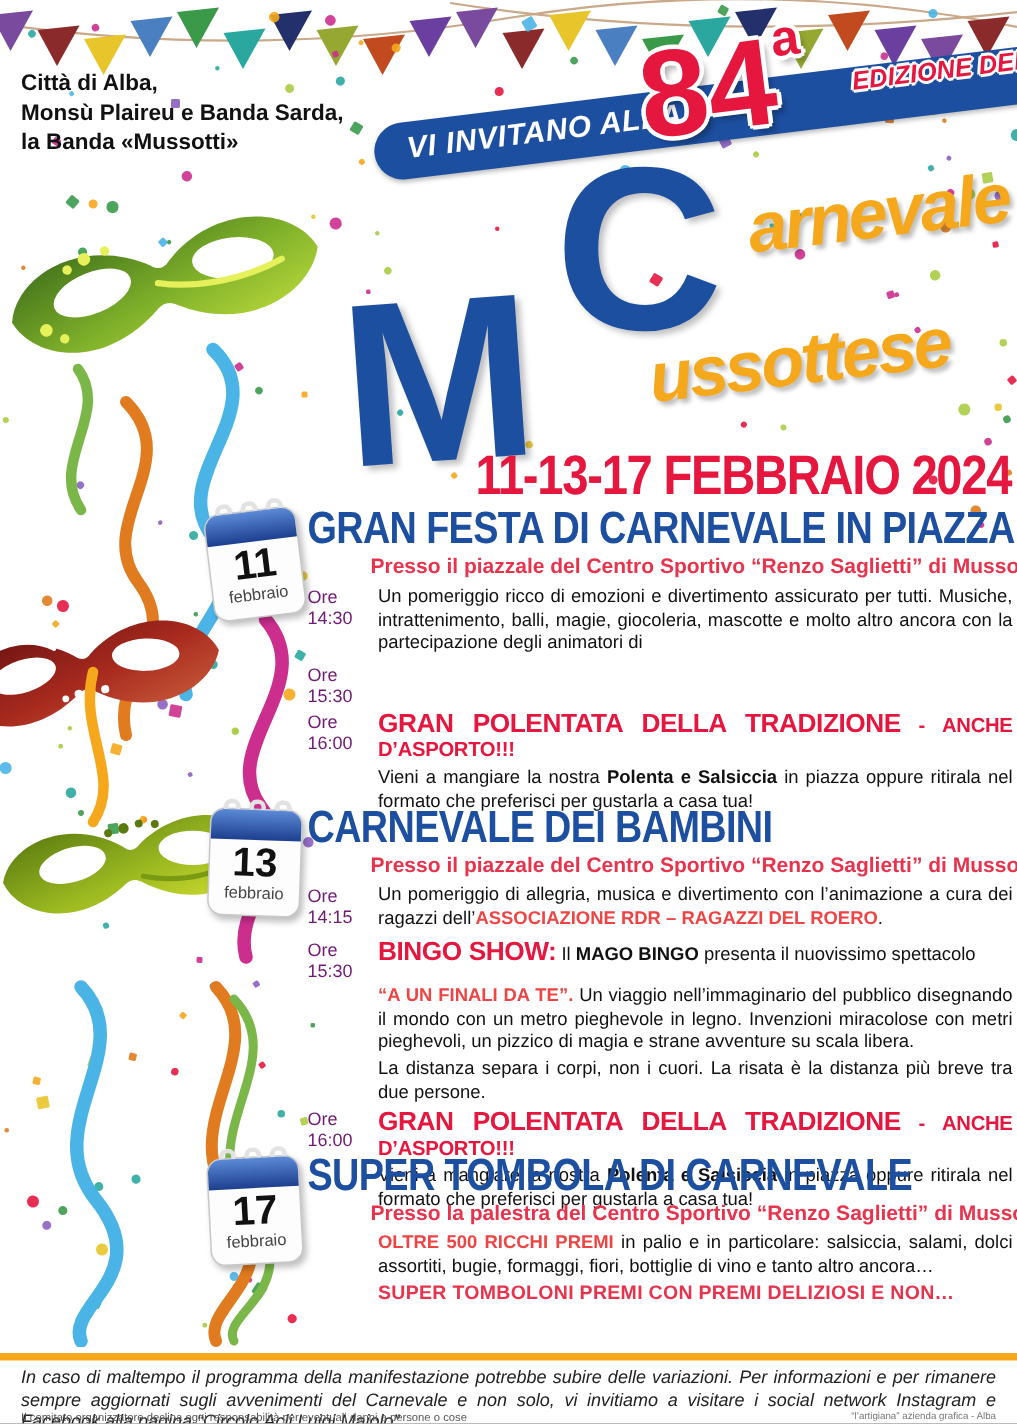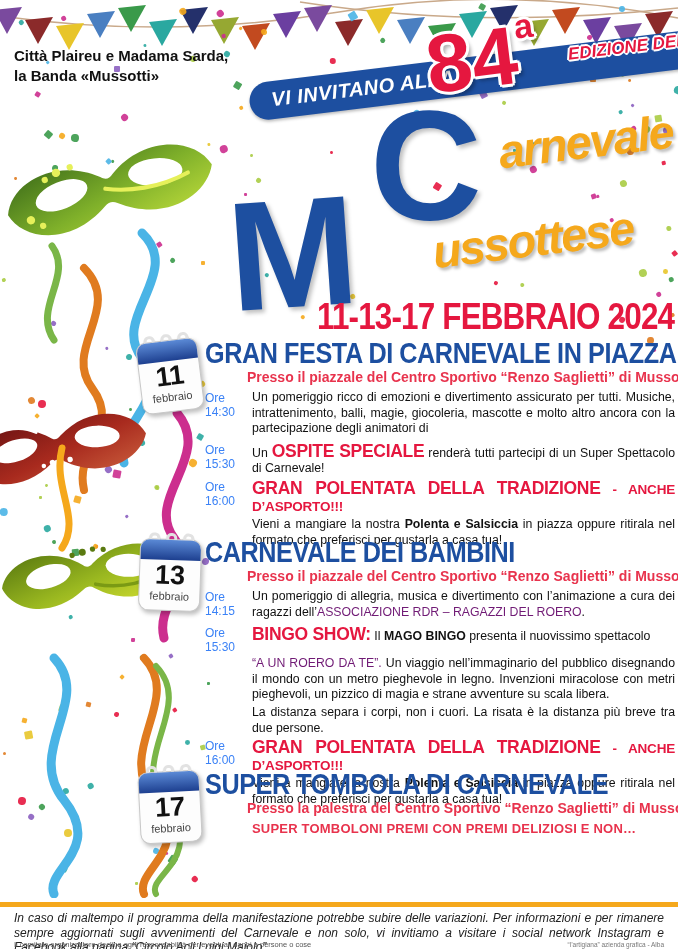--- a/index.html
+++ b/index.html
@@ -39,26 +39,26 @@
          transform:scaleX(.85);transform-origin:right center;}
   
   .event{position:absolute;left:205px;width:470px;z-index:3;}
   .ev1{top:338px;} .ev2{top:537px;} .ev3{top:769px;}
   .event-title{color:#1d4fa0;font-weight:bold;font-size:30px;line-height:30px;
          letter-spacing:-.5px;white-space:nowrap;transform:scaleX(.84);
          transform-origin:left center;}
   .event-loc{color:#e8334d;font-weight:bold;font-size:14px;line-height:17px;
          padding-left:42px;text-align:center;margin-top:1px;margin-bottom:4px;white-space:nowrap;}
   .row{display:flex;margin-bottom:2px;}
-  .time{width:47px;flex-shrink:0;font-size:12px;padding-top:1px;color:#3b82f6;}
+  .time{width:47px;flex-shrink:0;font-size:12px;padding-top:1px;color:#701a75;}
   .rowtext{flex:1;font-size:12.3px;line-height:15.6px;text-align:justify;color:#111;}
   .t-bold{font-weight:bold;}
   .t-redbig{color:#e5173f;font-weight:bold;font-size:17.5px;letter-spacing:-.3px;line-height:19px;}
   .t-redbigsm{color:#e5173f;font-weight:bold;font-size:13.5px;letter-spacing:-.2px;}
-  .t-redbold{color:#701a75;font-weight:normal;}
+  .t-redbold{color:#ef4444;font-weight:bold;}
   .t-pinkbold{color:#e8334d;font-weight:bold;font-size:13px;letter-spacing:.2px;}
   
   .calendar{position:absolute;left:-66px;top:2px;width:60px;height:70px;background:#fdfdfd;
         border:1px solid #c8c8c8;border-radius:10px;box-shadow:2px 3px 4px rgba(0,0,0,.25);
         text-align:center;}
   .cal-top{position:absolute;left:0;top:0;width:100%;height:20px;border-radius:9px 9px 0 0;
         background:linear-gradient(#5b8ad6,#1d3f8f);}
   .ring{position:absolute;top:-7px;width:5px;height:13px;border:3px solid #e2e2e2;
         border-radius:5px;background:transparent;box-shadow:0 1px 1px rgba(0,0,0,.3);}
   .ring.r1{left:8px;} .ring.r2{left:25px;} .ring.r3{left:42px;}
@@ -314,21 +314,22 @@
       <path d="M110,52 C140,62 170,58 190,46" stroke="#7a9a14" stroke-width="4" fill="none" stroke-linecap="round"></path>
     </g>
 
     <path d="M62,540 C102,582 32,632 72,682 C112,732 52,752 62,776" stroke="#4ab4e6" stroke-width="9" fill="none" stroke-linecap="round"></path>
     <path d="M152,540 C192,582 122,632 162,682 C202,732 142,752 152,776" stroke="#e07b1f" stroke-width="8" fill="none" stroke-linecap="round"></path>
     <path d="M164,548 C204,590 134,640 174,690 C214,740 154,758 164,776" stroke="#7ab648" stroke-width="6" fill="none" stroke-linecap="round"></path>
     <path d="M70,330 C60,370 90,400 70,430" stroke="#f5a81c" stroke-width="7" fill="none" stroke-linecap="round"></path>
   </svg>
 
   <div class="org">
-    <div>Città Plaireu e Madama Sarda,</div>
+    <div>Città di Alba,</div>
+    <div>Monsù Plaireu e Banda Sarda,</div>
     <div>la Banda «Mussotti»</div>
   </div>
 
   <div class="ribbon">
     <span class="invite">VI INVITANO ALLA</span>
     <span class="edition">EDIZIONE DEL</span>
   </div>
   <div class="big84"><span>84</span><span class="sup">a</span></div>
 
   <div class="logo-letter logo-c">C</div>
@@ -352,21 +353,20 @@
     <div>
         <div class="row">
           <span class="time">Ore 14:30</span>
           <div class="rowtext"><span class="t-body">Un pomeriggio ricco di emozioni e divertimento assicurato per tutti. Musiche, intrattenimento, balli, magie, giocoleria, mascotte e molto altro ancora con la partecipazione degli animatori di</span></div>
         </div>
         <div class="row">
           <span class="time"></span>
         </div>
         <div class="row">
           <span class="time">Ore 15:30</span>
-          <div class="rowtext"><span class="t-body">Un </span><span class="t-redbig">OSPITE SPECIALE</span><span class="t-body"> renderà tutti partecipi di un Super Spettacolo di Carnevale!</span></div>
         </div>
         <div class="row">
           <span class="time">Ore 16:00</span>
           <div class="rowtext"><span class="t-redbig">GRAN POLENTATA DELLA TRADIZIONE</span><span class="t-redbigsm"> - ANCHE D’ASPORTO!!!</span></div>
         </div>
         <div class="row">
           <span class="time"></span>
           <div class="rowtext"><span class="t-body">Vieni a mangiare la nostra </span><span class="t-bold">Polenta e Salsiccia</span><span class="t-body"> in piazza oppure ritirala nel formato che preferisci per gustarla a casa tua!</span></div>
         </div>
       </div>
@@ -390,21 +390,21 @@
         </div>
         <div class="row">
           <span class="time"></span>
         </div>
         <div class="row">
           <span class="time">Ore 15:30</span>
           <div class="rowtext"><span class="t-redbig">BINGO SHOW:</span><span class="t-body"> Il </span><span class="t-bold">MAGO BINGO</span><span class="t-body"> presenta il nuovissimo spettacolo</span></div>
         </div>
         <div class="row">
           <span class="time"></span>
-          <div class="rowtext"><span class="t-redbold">“A UN ROERO DA TE”.</span><span class="t-body"> Un viaggio nell’immaginario del pubblico disegnando il mondo con un metro pieghevole in legno. Invenzioni miracolose con metri pieghevoli, un pizzico di magia e strane avventure su scala libera.</span></div>
+          <div class="rowtext"><span class="t-redbold">“A UN FINALI DA TE”.</span><span class="t-body"> Un viaggio nell’immaginario del pubblico disegnando il mondo con un metro pieghevole in legno. Invenzioni miracolose con metri pieghevoli, un pizzico di magia e strane avventure su scala libera.</span></div>
         </div>
         <div class="row">
           <span class="time"></span>
           <div class="rowtext"><span class="t-body">La distanza separa i corpi, non i cuori. La risata è la distanza più breve tra due persone.</span></div>
         </div>
         <div class="row">
           <span class="time">Ore 16:00</span>
           <div class="rowtext"><span class="t-redbig">GRAN POLENTATA DELLA TRADIZIONE</span><span class="t-redbigsm"> - ANCHE D’ASPORTO!!!</span></div>
         </div>
         <div class="row">
@@ -421,20 +421,24 @@
       <span class="ring r3"></span>
       <div class="cal-top"></div>
       <div class="cal-num">17</div>
       <div class="cal-month">febbraio</div>
     </div>
     <div class="event-title">SUPER TOMBOLA DI CARNEVALE</div>
     <div class="event-loc">Presso la palestra del Centro Sportivo “Renzo Saglietti” di Mussotto d’Alba</div>
     <div>
         <div class="row">
           <span class="time"></span>
+          <div class="rowtext"><span class="t-redbold">OLTRE 500 RICCHI PREMI</span><span class="t-body"> in palio e in particolare: salsiccia, salami, dolci assortiti, bugie, formaggi, fiori, bottiglie di vino e tanto altro ancora…</span></div>
+        </div>
+        <div class="row">
+          <span class="time"></span>
           <div class="rowtext"><span class="t-pinkbold">SUPER TOMBOLONI PREMI CON PREMI DELIZIOSI E NON…</span></div>
         </div>
       </div>
   </div>
 
   <div class="foot-rule"></div>
   <div class="foot-text">In caso di maltempo il programma della manifestazione potrebbe subire delle variazioni. Per informazioni e per rimanere sempre aggiornati sugli avvenimenti del Carnevale e non solo, vi invitiamo a visitare i social network Instagram e Facebook alla pagina “Circolo Acli Luigi Maiolo”</div>
   <div class="foot-small">Il comitato organizzatore declina ogni responsabilità per eventuali danni a persone o cose</div>
   <div class="foot-credit">“l’artigiana” azienda grafica - Alba</div>
 

